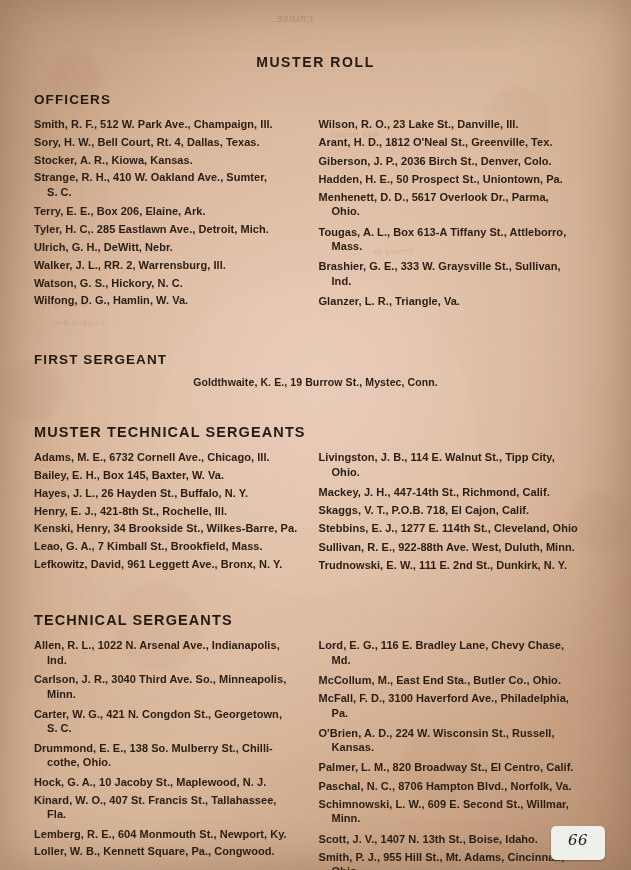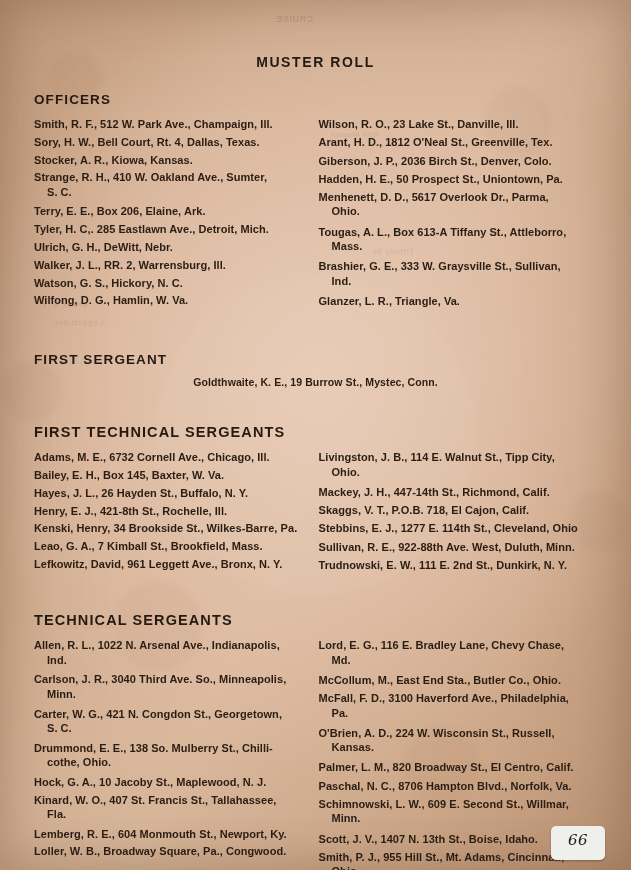--- a/index.html
+++ b/index.html
@@ -206,21 +206,21 @@
 Mass.</div>
           <div class="entry wrap">Brashier, G. E., 333 W. Graysville St., Sullivan,
 Ind.</div>
           <div class="entry">Glanzer, L. R., Triangle, Va.</div>
         </div>
     </div>
 
     <h2 class="section-head sh-first">FIRST SERGEANT</h2>
     <div class="centered-entry">Goldthwaite, K. E., 19 Burrow St., Mystec, Conn.</div>
 
-    <h2 class="section-head sh-master">FIRST TECHNICAL SERGEANTS</h2>
+    <h2 class="section-head sh-master">MUSTER TECHNICAL SERGEANTS</h2>
     <div class="cols">
       <div class="col left">
           <div class="entry">Adams, M. E., 6732 Cornell Ave., Chicago, Ill.</div>
           <div class="entry">Bailey, E. H., Box 145, Baxter, W. Va.</div>
           <div class="entry">Hayes, J. L., 26 Hayden St., Buffalo, N. Y.</div>
           <div class="entry">Henry, E. J., 421-8th St., Rochelle, Ill.</div>
           <div class="entry">Kenski, Henry, 34 Brookside St., Wilkes-Barre, Pa.</div>
           <div class="entry">Leao, G. A., 7 Kimball St., Brookfield, Mass.</div>
           <div class="entry">Lefkowitz, David, 961 Leggett Ave., Bronx, N. Y.</div>
         </div>
@@ -243,21 +243,21 @@
           <div class="entry wrap">Carlson, J. R., 3040 Third Ave. So., Minneapolis,
 Minn.</div>
           <div class="entry wrap">Carter, W. G., 421 N. Congdon St., Georgetown,
 S. C.</div>
           <div class="entry wrap">Drummond, E. E., 138 So. Mulberry St., Chilli-
 cothe, Ohio.</div>
           <div class="entry">Hock, G. A., 10 Jacoby St., Maplewood, N. J.</div>
           <div class="entry wrap">Kinard, W. O., 407 St. Francis St., Tallahassee,
 Fla.</div>
           <div class="entry">Lemberg, R. E., 604 Monmouth St., Newport, Ky.</div>
-          <div class="entry">Loller, W. B., Broadway Square, Pa., Congwood.</div>
+          <div class="entry">Loller, W. B., Kennett Square, Pa., Congwood.</div>
         </div>
       <div class="col right">
           <div class="entry wrap">Lord, E. G., 116 E. Bradley Lane, Chevy Chase,
 Md.</div>
           <div class="entry">McCollum, M., East End Sta., Butler Co., Ohio.</div>
           <div class="entry wrap">McFall, F. D., 3100 Haverford Ave., Philadelphia,
 Pa.</div>
           <div class="entry wrap">O'Brien, A. D., 224 W. Wisconsin St., Russell,
 Kansas.</div>
           <div class="entry">Palmer, L. M., 820 Broadway St., El Centro, Calif.</div>

